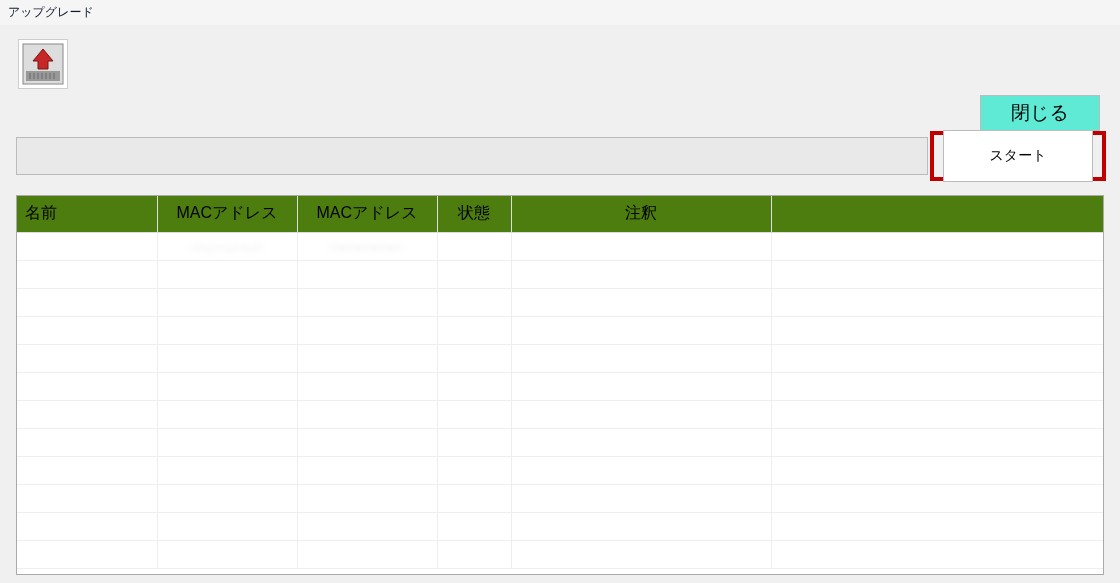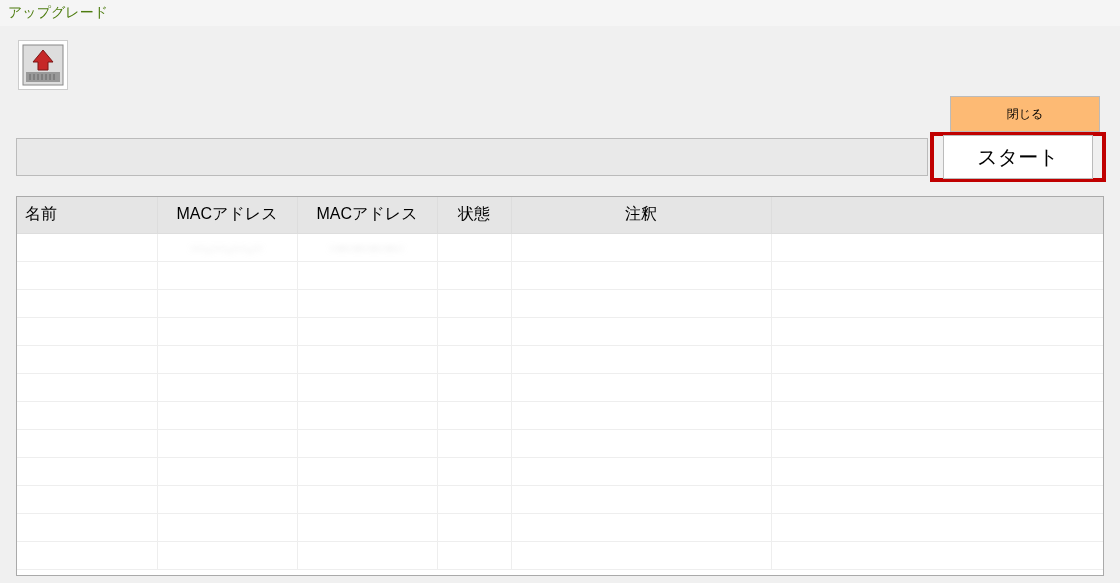--- a/index.html
+++ b/index.html
@@ -6,22 +6,22 @@
     body {
       font-family: "Meiryo", "Yu Gothic", sans-serif;
       font-size: 14px;
       background: #f0f0f0;
       width: 1120px;
       height: 583px;
       overflow: hidden;
     }
     .title-bar {
       padding: 4px 8px;
-      font-size: 14px;
-      color: #4d7c0f;
+      font-size: 12px;
+      color: #0f172a;
       background: #f5f5f5;
     }
     .content {
       padding: 14px 14px 0 14px;
     }
     .toolbar-icon {
       width: 50px;
       height: 50px;
       background: #fff;
       border: 1px solid #ccc;
@@ -36,25 +36,25 @@
     }
     .controls-row {
       position: relative;
       margin-top: 6px;
       height: 90px;
     }
     .close-btn {
       position: absolute;
       right: 6px;
       top: 0px;
-      width: 150px;
+      width: 120px;
       height: 36px;
-      background: #fdba74;
+      background: #5eead4;
       border: 1px solid #bbb;
-      font-size: 12px;
+      font-size: 19px;
       cursor: pointer;
     }
     .path-input {
       position: absolute;
       left: 2px;
       top: 42px;
       width: 912px;
       height: 38px;
       background: #e9e9e9;
       border: 1px solid #bbb;
@@ -67,24 +67,24 @@
       top: 36px;
       width: 176px;
       height: 50px;
       border: 4px solid #c00000;
       display: flex;
       align-items: center;
       justify-content: center;
     }
     .start-btn {
       width: 150px;
-      height: 44px;
+      height: 52px;
       background: #fff;
       border: 1px solid #bbb;
-      font-size: 20px;
+      font-size: 14px;
       cursor: pointer;
     }
     .table-wrap {
       margin: 10px 2px 0 2px;
       border: 1px solid #aaa;
       background: #fff;
       height: 380px;
       overflow: hidden;
     }
     table {
@@ -92,21 +92,21 @@
       width: 100%;
       table-layout: fixed;
     }
     th {
       border: 1px solid #ddd;
       border-top: none;
       padding: 6px 8px;
       font-weight: normal;
       font-size: 16px;
       text-align: center;
-      background: #e5e5e5;
+      background: #4d7c0f;
       height: 36px;
     }
     th:first-child { border-left: none; text-align: left; }
     th:last-child { border-right: none; }
     td {
       border: 1px solid #eee;
       height: 28px;
       padding: 2px 6px;
       text-align: center;
       font-size: 13px;

